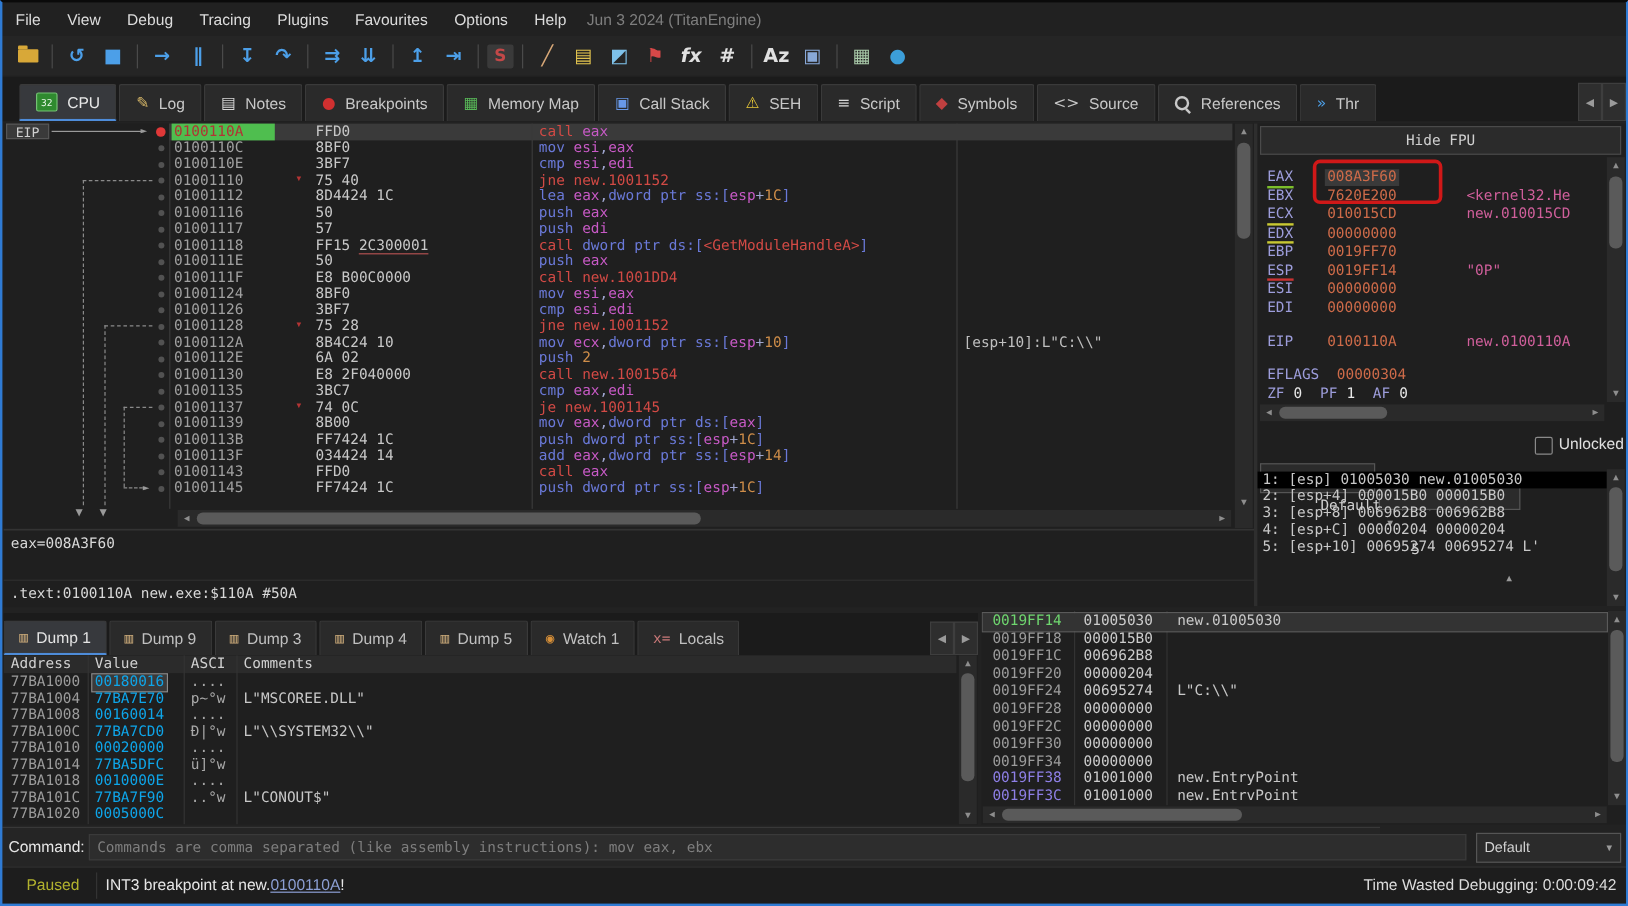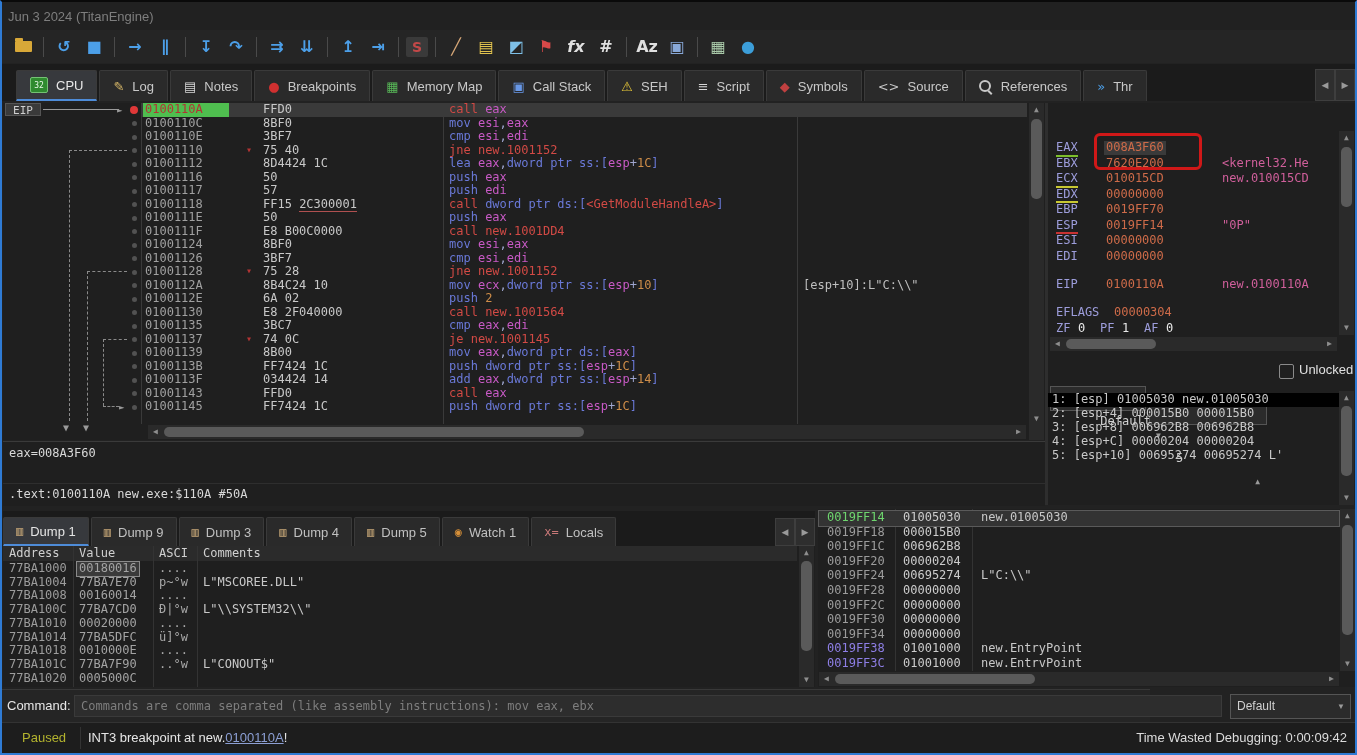--- a/index.html
+++ b/index.html
@@ -124,21 +124,21 @@
         display:flex;align-items:center;padding:0 12px;font-size:13px;color:#C0C0C0;border-radius:2px 2px 0 0;box-sizing:border-box;}
   .dtab.active{background:#37393D;border-bottom:2px solid #4E8CD9;color:#E4E4E4;}
   .dtabglyph{margin-right:7px;font-size:12px;font-family:"DejaVu Sans Mono",monospace;}
 
   
   #dump{left:3px;top:546px;width:812px;height:141px;overflow:hidden;}
   .dhead{position:absolute;left:0;top:0;width:794px;height:15px;background:#2B2B2B;color:#D0D0D0;}
   .dhead span{position:absolute;top:1px;}
   .durow{position:absolute;height:13.7px;color:#C8C8C8;}
   .du-a{position:absolute;left:6px;color:#9C9C9C;}
-  .du-v{position:absolute;left:76px;color:#a3a3a3;text-align:center;}
+  .du-v{position:absolute;left:76px;color:#0ea5e9;text-align:center;}
   .du-v.cellsel{background:#3A3A3A;outline:1px solid #8A8A8A;padding:0 2px;margin-left:-2px;}
   .du-s{position:absolute;left:156px;color:#A8A8A8;}
   .du-c{position:absolute;left:200px;color:#C8C8C8;}
 
   
   #stack{left:818px;top:509px;width:537px;height:178px;overflow:hidden;}
   .strow{position:absolute;left:1px;width:520px;height:14.6px;}
   .strow.sel{background:#333333;outline:1px solid #5A5A5A;}
   .st-a{position:absolute;left:8px;color:#9C9C9C;}
   .st-a.green{color:#6FD66F;}
@@ -161,20 +161,21 @@
   .stlink{color:#8C9FD4;text-decoration:underline;}
   .sbright{position:absolute;right:8px;top:7px;color:#DCDCDC;}
   .sbsep{position:absolute;left:78px;top:4px;width:1px;height:22px;background:#333;}
 </style>
 </head>
 <body>
 
 <div class="frame"></div>
 
 <div class="menubar">
+  <span id="menu-items"><span class="mitem">File</span><span class="mitem">View</span><span class="mitem">Debug</span><span class="mitem">Tracing</span><span class="mitem">Plugins</span><span class="mitem">Favourites</span><span class="mitem">Options</span><span class="mitem">Help</span></span>
   <span class="mtitle">Jun 3 2024 (TitanEngine)</span>
 </div>
 
 <div class="toolbar" id="toolbar">
     <span class="tbtn">
       <span class="ic-folder"></span>
     </span>
     <span class="tsep"></span>
     <span class="tbtn">
       <span class="tglyph" style="color: rgb(76, 159, 232);">↺</span>
@@ -320,20 +321,21 @@
   <div class="sbh" style="left:145px;top:322px;width:878px;">
     <span class="sbtn sa-lf" style="left:0;top:0;"></span>
     <div class="thumbh" style="left:16px;width:420px;"></div>
     <span class="sbtn sa-rt" style="left:863px;top:0;"></span>
   </div>
 </div>
 
 <div class="vline" style="left:1045px;top:103px;height:402px;background:#2E2E2E;width:3px;"></div>
 
 <div class="pane mono" id="regs">
+  <div class="hidefpu">Hide FPU</div>
   <div id="reg-rows"><div class="rrow" style="top: 38px; width: 290px;"><span class="rname u-green">EAX</span><span class="rval selv">008A3F60</span></div><div class="rrow" style="top: 53.5px; width: 290px;"><span class="rname">EBX</span><span class="rval">7620E200</span><span class="rcmt">&lt;kernel32.He</span></div><div class="rrow" style="top: 69px; width: 290px;"><span class="rname u-yellow">ECX</span><span class="rval">010015CD</span><span class="rcmt">new.010015CD</span></div><div class="rrow" style="top: 84.5px; width: 290px;"><span class="rname u-yellow">EDX</span><span class="rval">00000000</span></div><div class="rrow" style="top: 100px; width: 290px;"><span class="rname">EBP</span><span class="rval">0019FF70</span></div><div class="rrow" style="top: 115.5px; width: 290px;"><span class="rname u-red">ESP</span><span class="rval">0019FF14</span><span class="rcmt">"0P"</span></div><div class="rrow" style="top: 131px; width: 290px;"><span class="rname">ESI</span><span class="rval">00000000</span></div><div class="rrow" style="top: 146.5px; width: 290px;"><span class="rname">EDI</span><span class="rval">00000000</span></div><div class="rrow" style="top: 175px; width: 290px;"><span class="rname">EIP</span><span class="rval">0100110A</span><span class="rcmt">new.0100110A</span></div><div class="rrow" style="top: 203px; width: 290px;"><span class="rname">EFLAGS</span><span class="rval" style="left: 66px;">00000304</span></div><div class="rrow" style="top: 219px;"><span class="flagn" style="position: absolute; left: 8px;">ZF</span><span class="flagv" style="position: absolute; left: 30px;">0</span><span class="flagn" style="position: absolute; left: 52px;">PF</span><span class="flagv" style="position: absolute; left: 74px;">1</span><span class="flagn" style="position: absolute; left: 96px;">AF</span><span class="flagv" style="position: absolute; left: 118px;">0</span></div></div>
   <div class="redbox"></div>
   <div class="sbv" style="left:291px;top:28px;height:204px;">
     <span class="sbtn sa-up" style="left:0;top:0;"></span>
     <div class="thumbv" style="top:16px;height:60px;"></div>
     <span class="sbtn sa-dn" style="left:0;top:190px;"></span>
   </div>
   <div class="sbh" style="left:2px;top:234px;width:287px;">
     <span class="sbtn sa-lf" style="left:0;top:0;"></span>
     <div class="thumbh" style="left:16px;width:90px;"></div>

